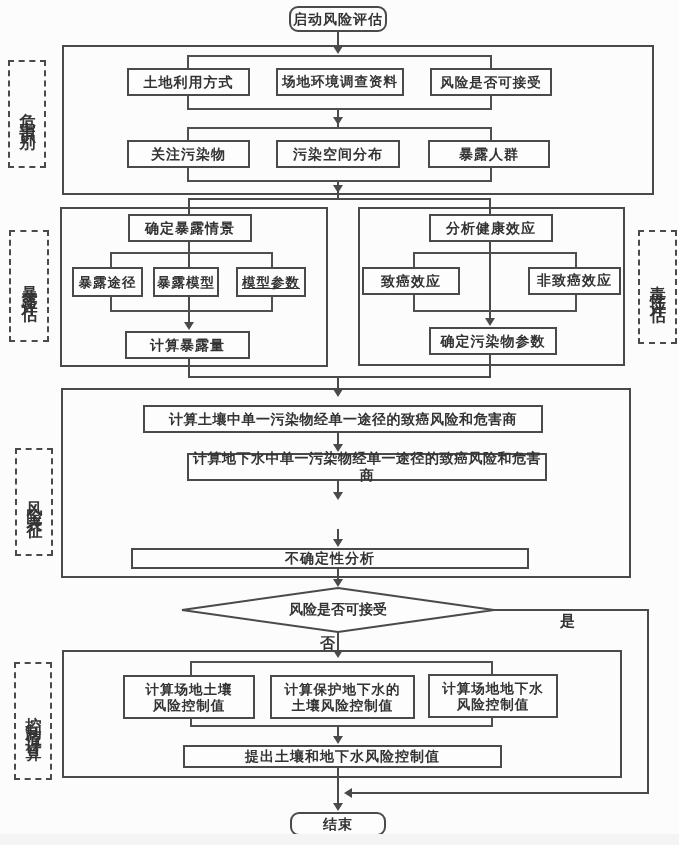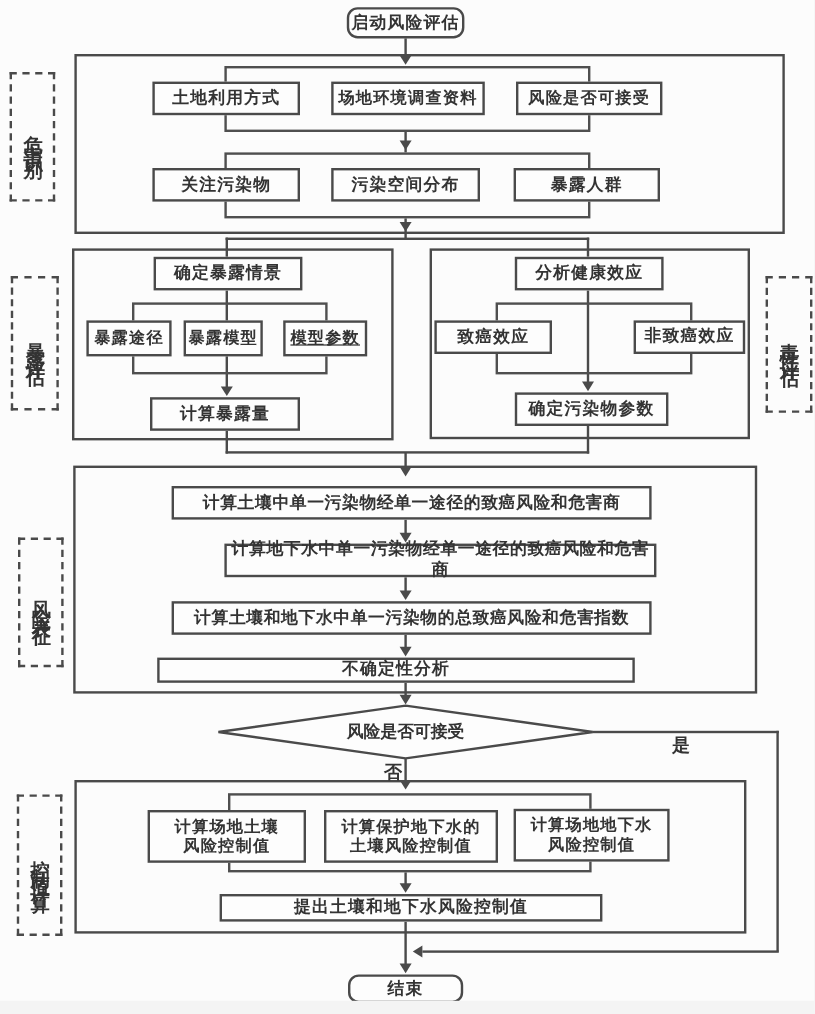--- a/index.html
+++ b/index.html
@@ -98,21 +98,20 @@
   <div class="sec" style="left:61px;top:388px;width:570px;height:190px;"></div>
   <div class="sideLabel" style="left:15px;top:448px;width:38px;height:108px;">
     <span>风险表征</span>
   </div>
   <div class="node wide" style="left:143px;top:405px;width:400px;height:28px;">计算土壤中单一污染物经单一途径的致癌风险和危害商</div>
   <div class="vline" style="left:337px;top:433px;height:12px;"></div>
   <div class="ah-d" style="left:333px;top:444px;"></div>
   <div class="node wide" style="left:143px;top:453px;width:360px;height:28px;margin-left:44px;">计算地下水中单一污染物经单一途径的致癌风险和危害商</div>
   <div class="vline" style="left:337px;top:481px;height:12px;"></div>
   <div class="ah-d" style="left:333px;top:492px;"></div>
-  <div class="node wide" style="left:143px;top:501px;width:400px;height:28px;">计算土壤和地下水中单一污染物的总致癌风险和危害指数</div>
   <div class="vline" style="left:337px;top:529px;height:11px;"></div>
   <div class="ah-d" style="left:333px;top:539px;"></div>
   <div class="node" style="left:131px;top:548px;width:398px;height:21px;">不确定性分析</div>
   <div class="vline" style="left:337px;top:569px;height:11px;"></div>
   <div class="ah-d" style="left:333px;top:579px;"></div>
 
   <svg style="position:absolute;left:180px;top:586px;width:316px;height:48px;z-index:3;">
     <polygon points="2,24 158,2 314,24 158,46" fill="#fdfdfd" stroke="#4a4a4a" stroke-width="2"></polygon>
   </svg>
   <div class="dtext" style="left:240px;top:599px;width:196px;height:22px;">风险是否可接受</div>

